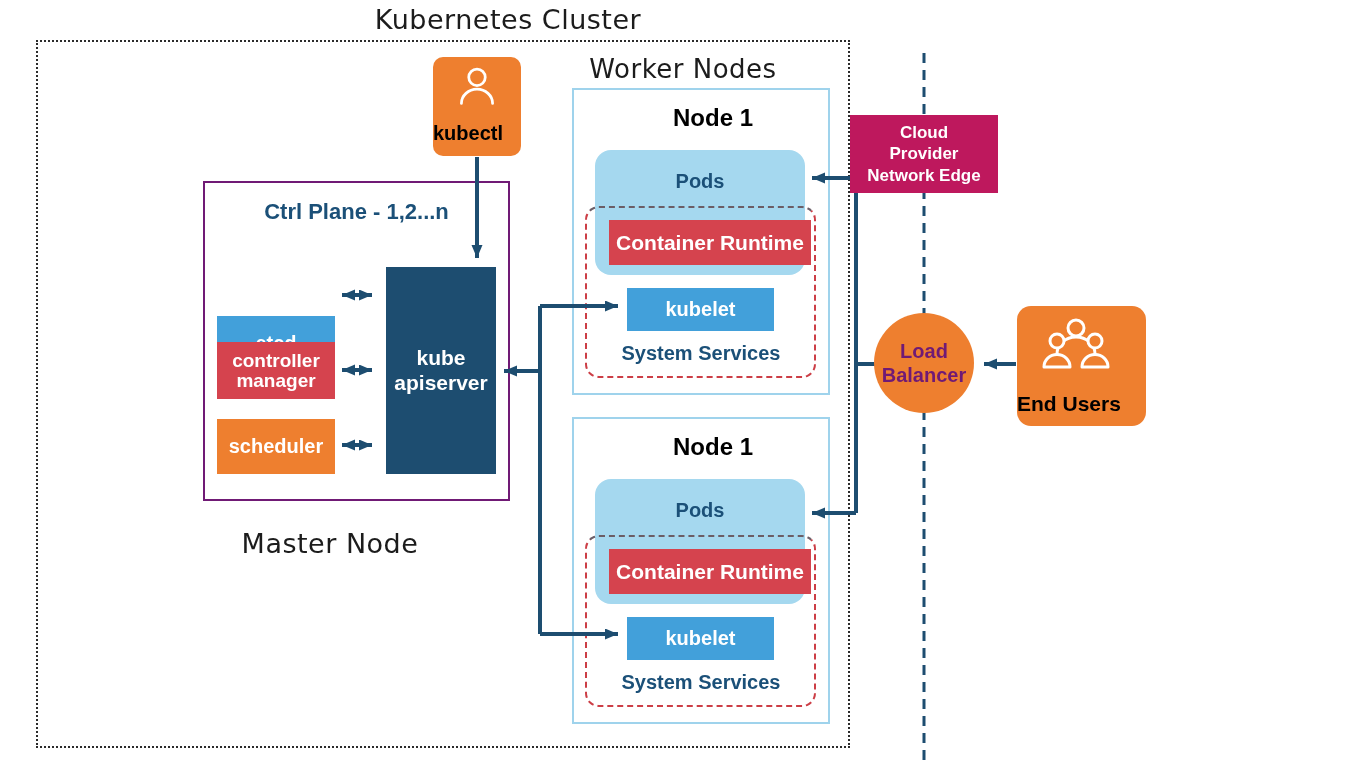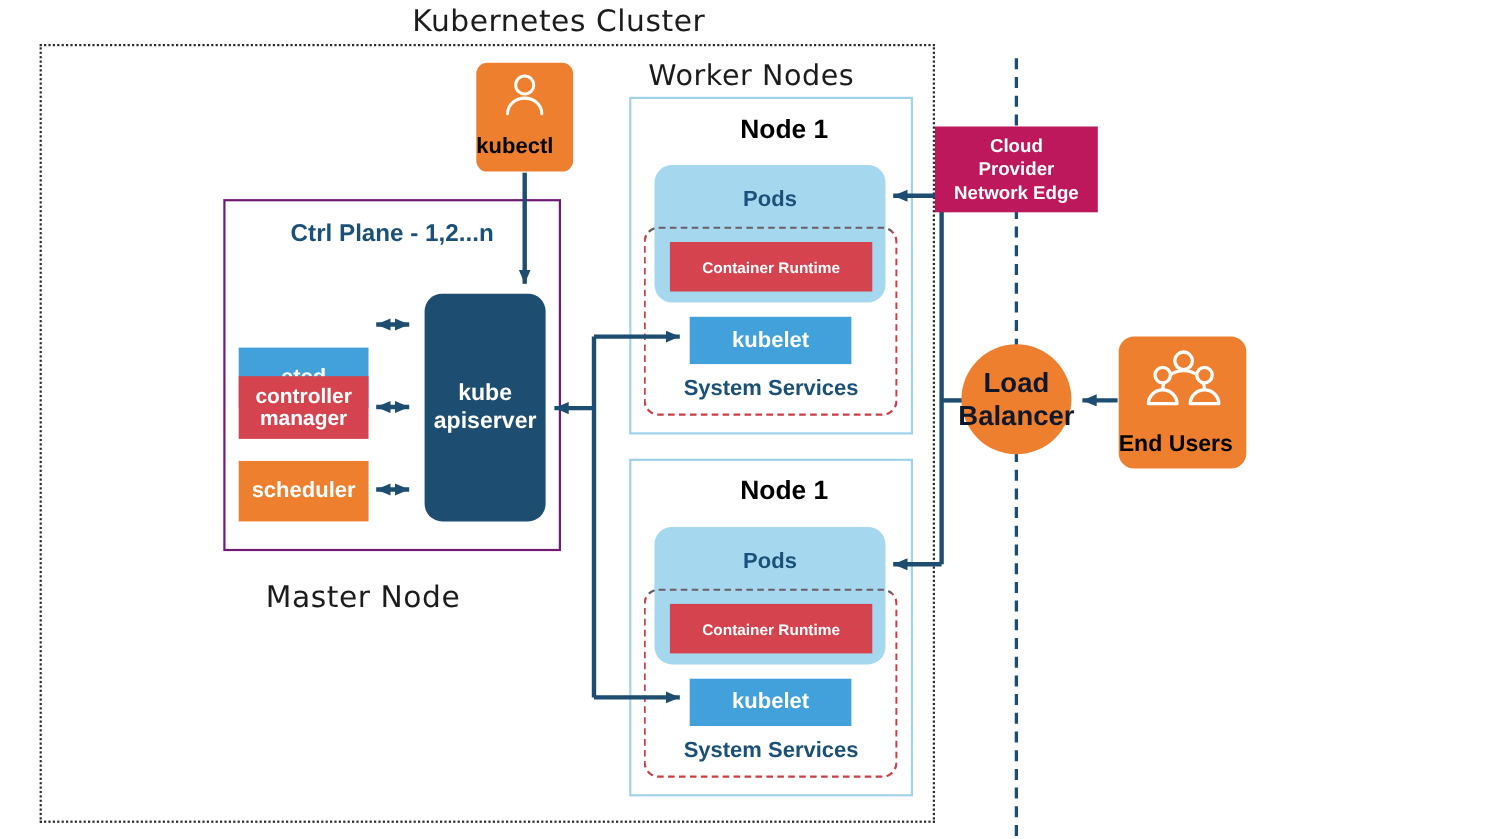--- a/index.html
+++ b/index.html
@@ -27,39 +27,39 @@
   .orange-card{background:#ee7f2f;border-radius:10px;}
   .card-label{color:#000000;font-weight:bold;text-align:left;}
 
   
   .master-box{left:203px;top:181px;width:303px;height:316px;border:2px solid #701a75;background:#ffffff;}
   .ctrl-title{left:0;top:16px;width:100%;font-size:22px;font-weight:bold;color:#1b5078;text-align:center;}
   .comp-box{left:12px;width:118px;color:#ffffff;font-weight:bold;font-size:20px;line-height:1.05;}
   .etcd{top:85px;height:55px;background:#42a0da;margin-top:48px;}
   .cm{top:159px;height:57px;background:#d5434e;font-size:19px;}
   .sched{top:236px;height:55px;background:#ee7f2f;}
-  .api{left:181px;top:84px;width:110px;height:207px;background:#1d4d70;color:#fff;font-weight:bold;font-size:21px;line-height:1.15;border-radius:16px;}
+  .api{left:181px;top:84px;width:110px;height:207px;background:#1d4d70;color:#fff;font-weight:bold;font-size:21px;line-height:1.15;}
 
   
   .node-box{left:572px;width:254px;height:303px;border:2px solid #9fd3ec;background:#ffffff;}
   .node-title{left:0;top:14px;width:100%;font-size:24px;font-weight:bold;color:#000000;text-align:center;padding-left:12px;}
   .pods-box{left:21px;top:60px;width:210px;height:125px;background:#a5d8ef;border-radius:16px;}
   .pods-label{left:0;top:20px;width:100%;text-align:center;font-size:20px;font-weight:bold;color:#1b5078;}
   .sys-dashed{
     left:11px;top:116px;width:227px;height:168px;border:2px dashed #cc3e46;
     border-top-color:#6b5d66;border-radius:14px;background:transparent;
   }
-  .cr-box{left:35px;top:130px;width:184px;height:45px;background:#d5434e;color:#fff;font-weight:bold;font-size:14px;}
+  .cr-box{left:35px;top:130px;width:202px;height:45px;background:#d5434e;color:#fff;font-weight:bold;font-size:21px;}
   .kubelet-box{left:53px;top:198px;width:147px;height:43px;background:#42a0da;color:#fff;font-weight:bold;font-size:20px;}
   .syssvc-label{left:0;top:252px;width:100%;text-align:center;font-size:20px;font-weight:bold;color:#1b5078;}
 
   
   .cloud-box{left:850px;top:80px;width:148px;height:78px;background:#be185d;color:#fff;font-weight:bold;font-size:17px;line-height:1.27;margin-top:35px;}
-  .lb-circle{left:874px;top:313px;width:100px;height:100px;border-radius:50%;background:#ee7f2f;color:#0f172a;font-weight:bold;font-size:25px;line-height:1.2;}
-  .endusers-card{left:1017px;top:306px;width:116px;height:120px;border-radius:14px;}
+  .lb-circle{left:874px;top:313px;width:100px;height:100px;border-radius:50%;background:#ee7f2f;color:#701a75;font-weight:bold;font-size:20px;line-height:1.2;}
+  .endusers-card{left:1017px;top:306px;width:116px;height:120px;border-radius:14px;padding-left:13px;}
 
   svg.overlay{position:absolute;left:0;top:0;width:1358px;height:763px;pointer-events:none;}
 </style>
 </head>
 <body>
 
 <div id="canvas">
 
   <div class="abs cluster-border"></div>
 

